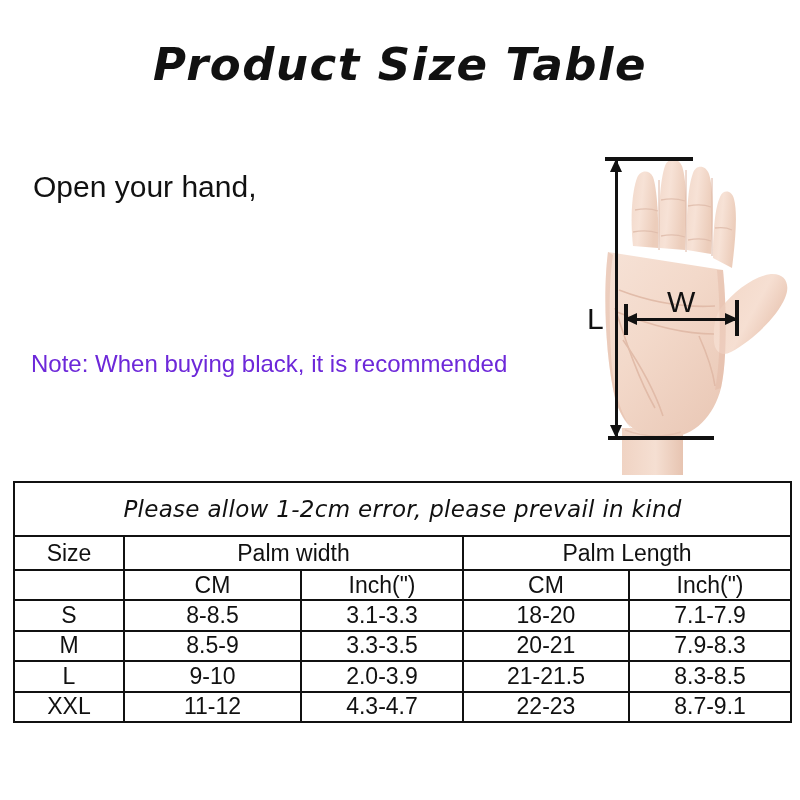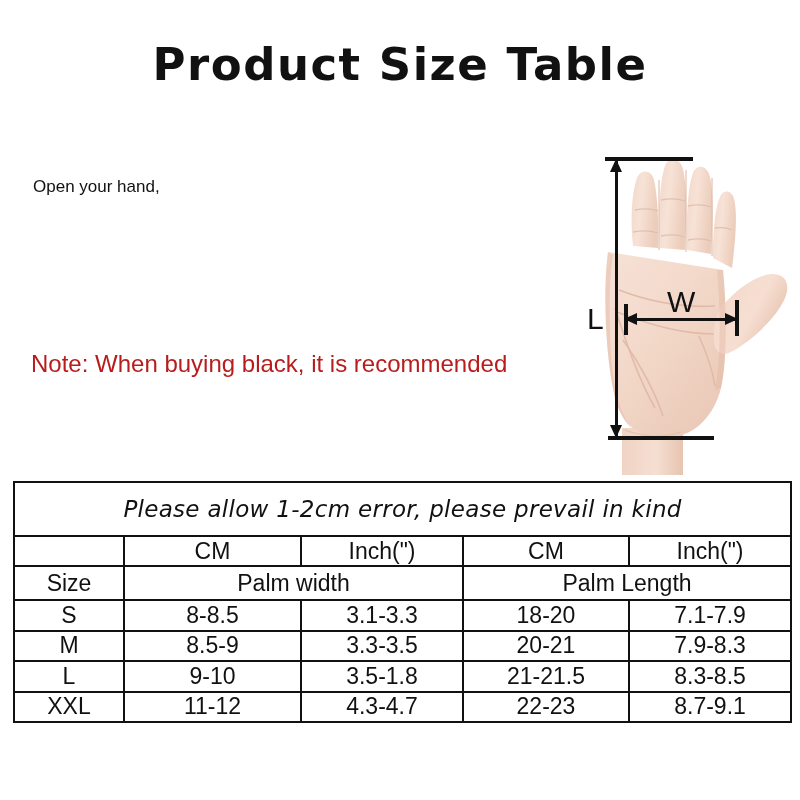--- a/index.html
+++ b/index.html
@@ -18,50 +18,51 @@
   }
 
   
   #page-title {
     position: absolute;
     top: 38px;
     left: 0;
     width: 800px;
     text-align: center;
     font-family: "DejaVu Sans", sans-serif;
+    font-style: italic;
     font-weight: 700;
     font-size: 45px;
     letter-spacing: 1.5px;
     color: #111111;
     white-space: nowrap;
   }
 
   
   #instructions {
     position: absolute;
     top: 168px;
     left: 33px;
     width: 540px;
     font-family: "Liberation Sans", sans-serif;
-    font-size: 17px;
+    font-size: 30px;
     line-height: 38px;
     color: #111111;
   }
   #instructions .line { white-space: nowrap; }
 
   
   #note {
     position: absolute;
     top: 347px;
     left: 31px;
     width: 580px;
     font-family: "Liberation Sans", sans-serif;
     font-size: 24px;
     line-height: 33px;
-    color: #b91c1c;
+    color: #6d28d9;
   }
   #note .line { white-space: nowrap; }
 
   
   #hand-figure {
     position: absolute;
     left: 575px;
     top: 140px;
     width: 225px;
     height: 335px;
@@ -297,50 +298,50 @@
       <col class="col-wcm">
       <col class="col-winch">
       <col class="col-lcm">
       <col class="col-linch">
   </colgroup>
   <tbody>
     <tr>
       <td class="caption-cell" colspan="5">Please allow 1-2cm error, please prevail in kind</td>
     </tr>
     <tr>
+      <td class="group-head">Size</td>
+      <td class="group-head" colspan="2">Palm width</td>
+      <td class="group-head" colspan="2">Palm Length</td>
+    </tr>
+    <tr>
       <td class="unit-head"></td>
       <td class="unit-head">CM</td>
       <td class="unit-head">Inch(")</td>
       <td class="unit-head">CM</td>
       <td class="unit-head">Inch(")</td>
-    </tr>
-    <tr>
-      <td class="group-head">Size</td>
-      <td class="group-head" colspan="2">Palm width</td>
-      <td class="group-head" colspan="2">Palm Length</td>
     </tr>
 
     <tr class="data-row">
       <td>S</td>
       <td>8-8.5</td>
       <td>3.1-3.3</td>
       <td>18-20</td>
       <td>7.1-7.9</td>
     </tr>
     <tr class="data-row">
       <td>M</td>
       <td>8.5-9</td>
       <td>3.3-3.5</td>
       <td>20-21</td>
       <td>7.9-8.3</td>
     </tr>
     <tr class="data-row">
       <td>L</td>
       <td>9-10</td>
-      <td>3.5-1.8</td>
+      <td>2.0-3.9</td>
       <td>21-21.5</td>
       <td>8.3-8.5</td>
     </tr>
     <tr class="data-row">
       <td>XXL</td>
       <td>11-12</td>
       <td>4.3-4.7</td>
       <td>22-23</td>
       <td>8.7-9.1</td>
     </tr>

